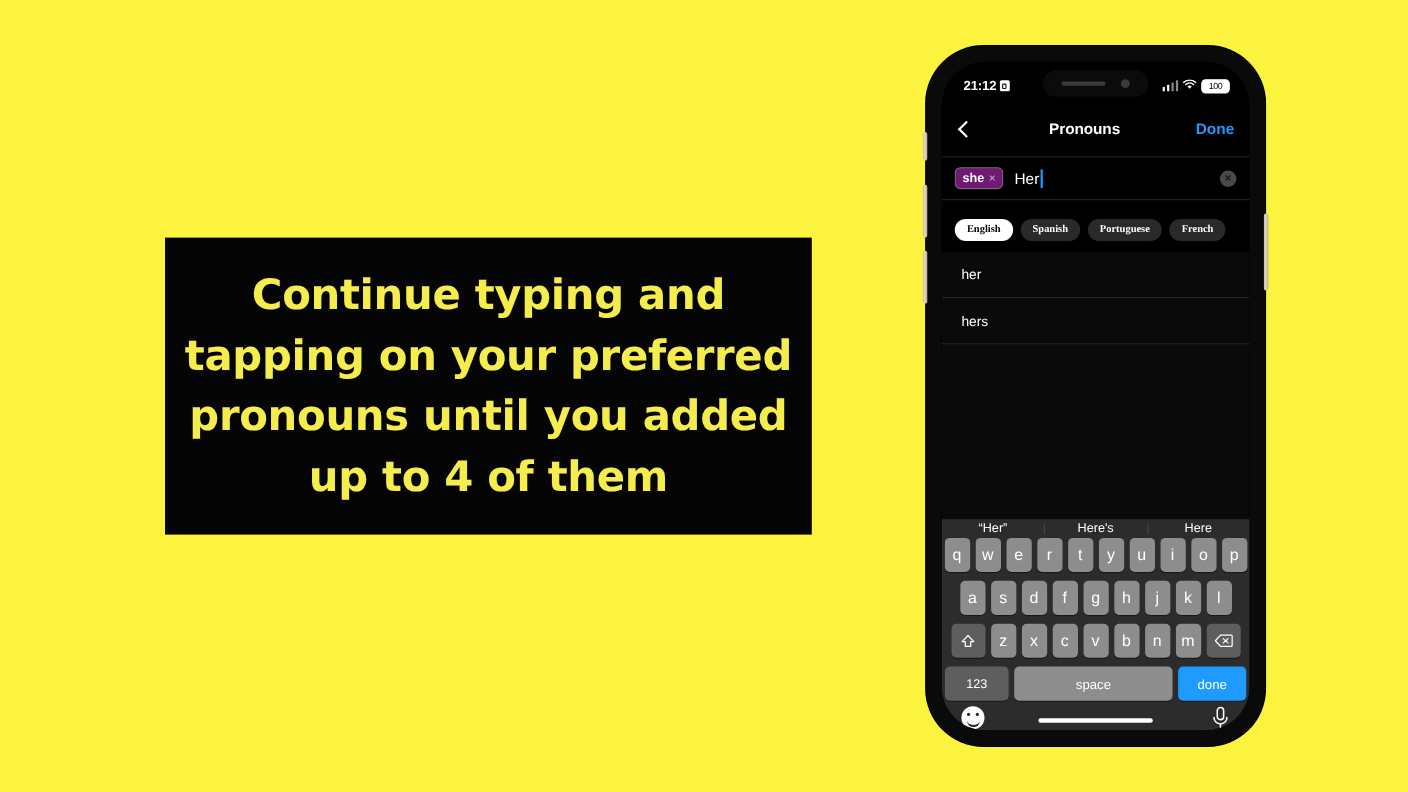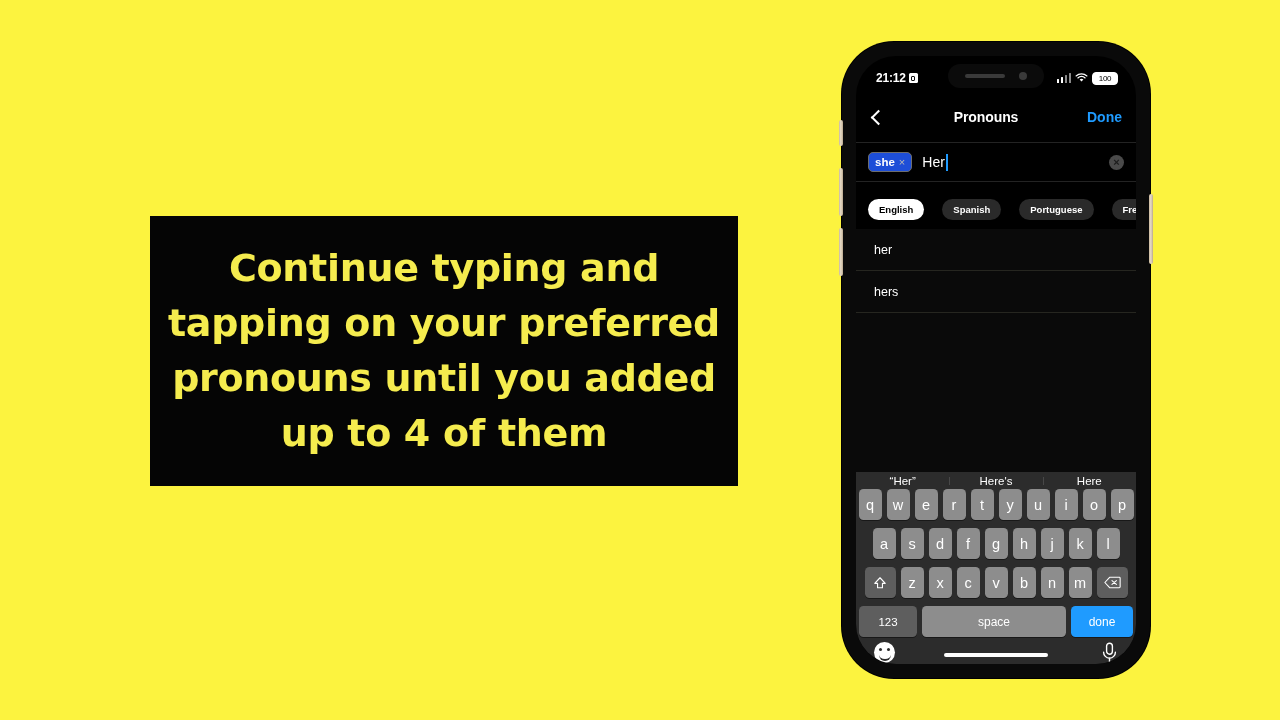--- a/index.html
+++ b/index.html
@@ -235,21 +235,21 @@
     z-index: 20;
   }
   .token-chip {
     display: inline-flex;
     align-items: center;
     gap: 4px;
     border: 1px solid #6d6d6d;
     border-radius: 5px;
     padding: 3px 6px;
     margin-right: 10px;
-    background: #1d4ed8;
+    background: #701a75;
     cursor: pointer;
   }
   .token-label {
     color: #fff;
     font-size: 11.5px;
     font-weight: bold;
   }
   .token-x {
     color: #b8b8b8;
     font-size: 11px;
@@ -292,26 +292,27 @@
 
   
   #lang-row {
     position: absolute;
     top: 135px;
     left: 0;
     right: 0;
     height: 36px;
     display: flex;
     align-items: center;
-    gap: 18px;
+    gap: 7px;
     padding: 0 0 0 12px;
     box-sizing: border-box;
     background: #000;
     overflow: hidden;
     z-index: 20;
+    font-family: Liberation Serif, serif;
   }
   .lang-chip {
     background: #2a2a2a;
     color: #fff;
     font-size: 9.5px;
     font-weight: bold;
     padding: 5px 11px;
     border-radius: 13px;
     white-space: nowrap;
     cursor: pointer;

